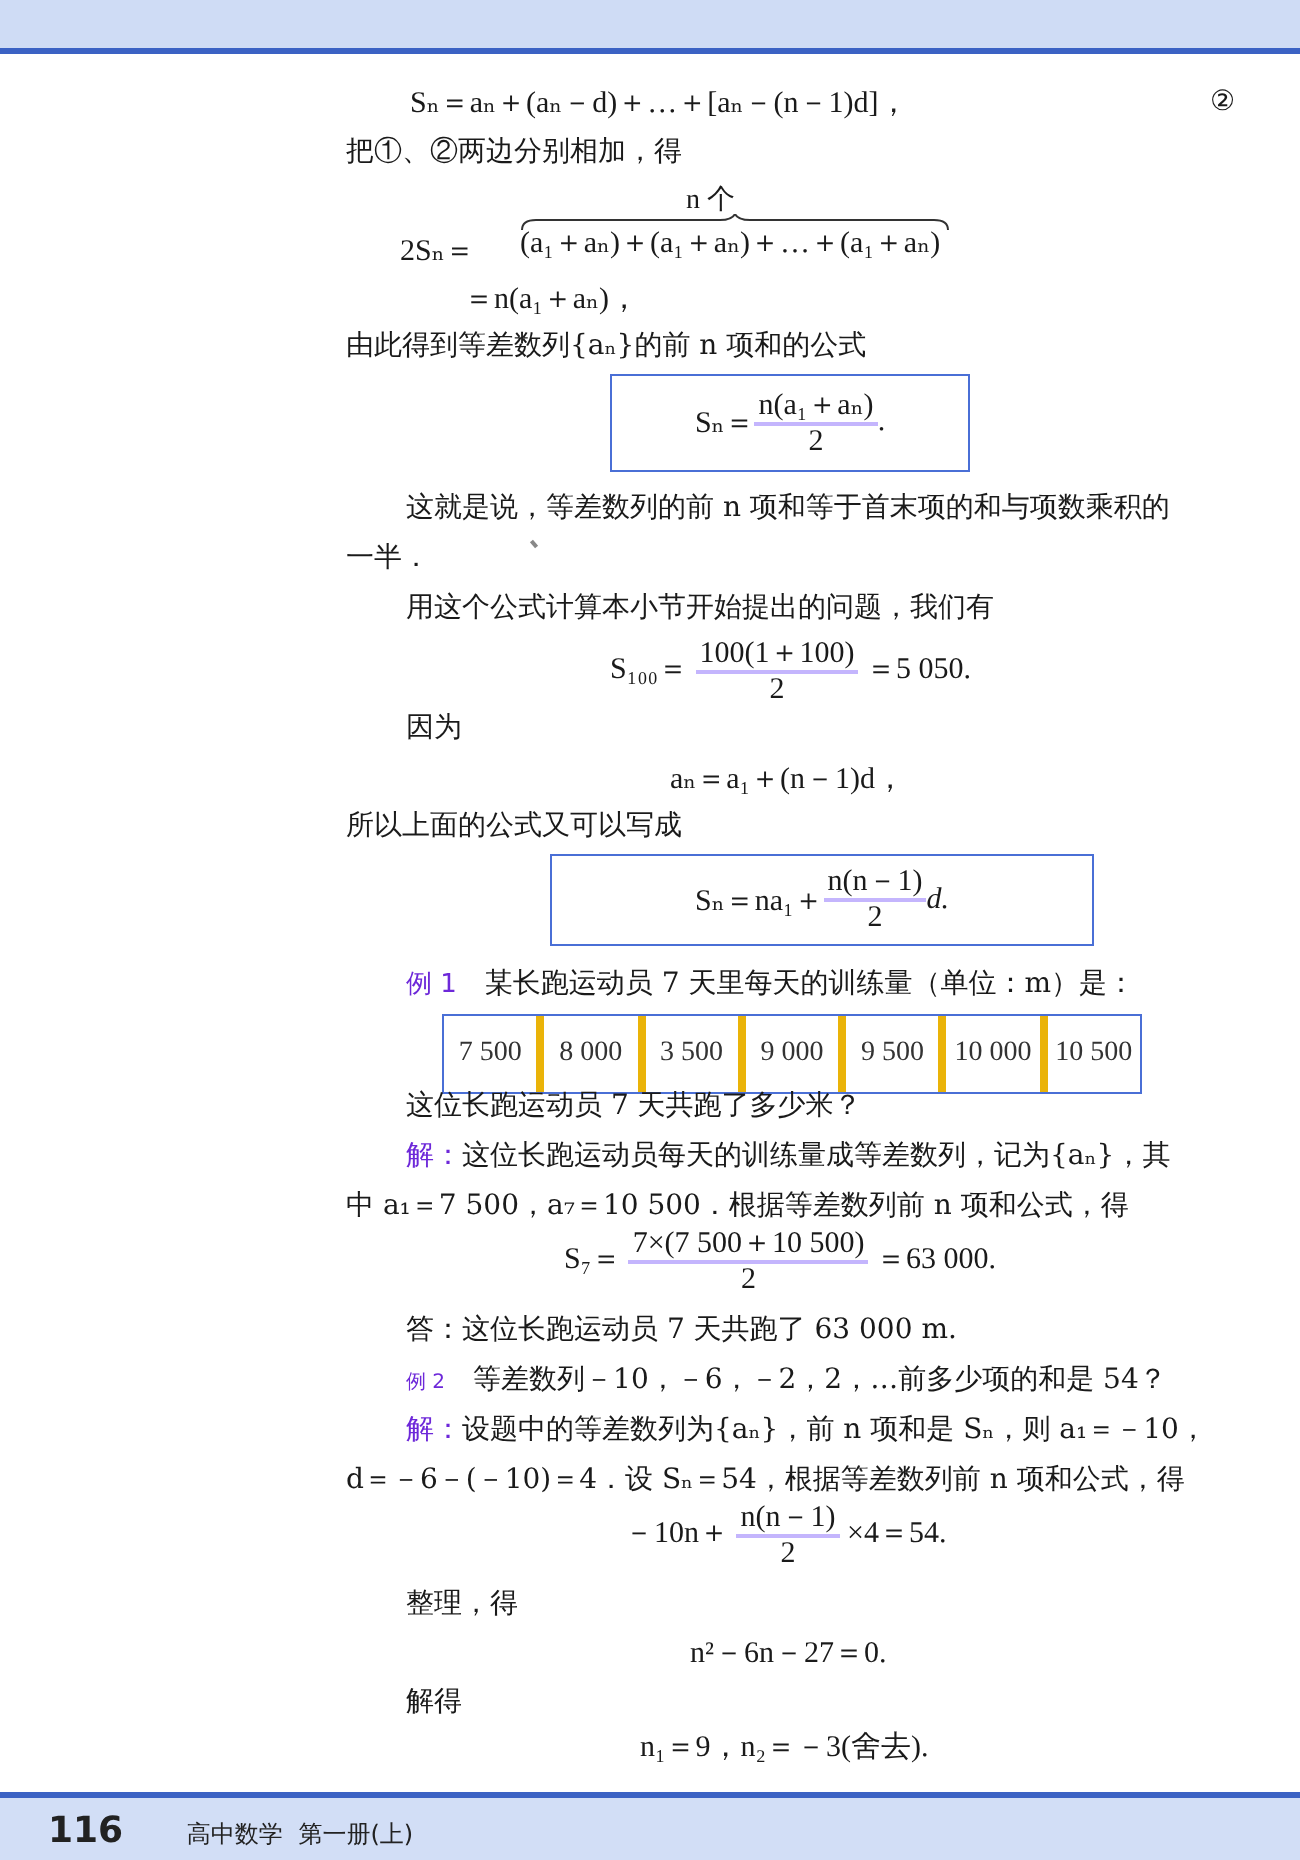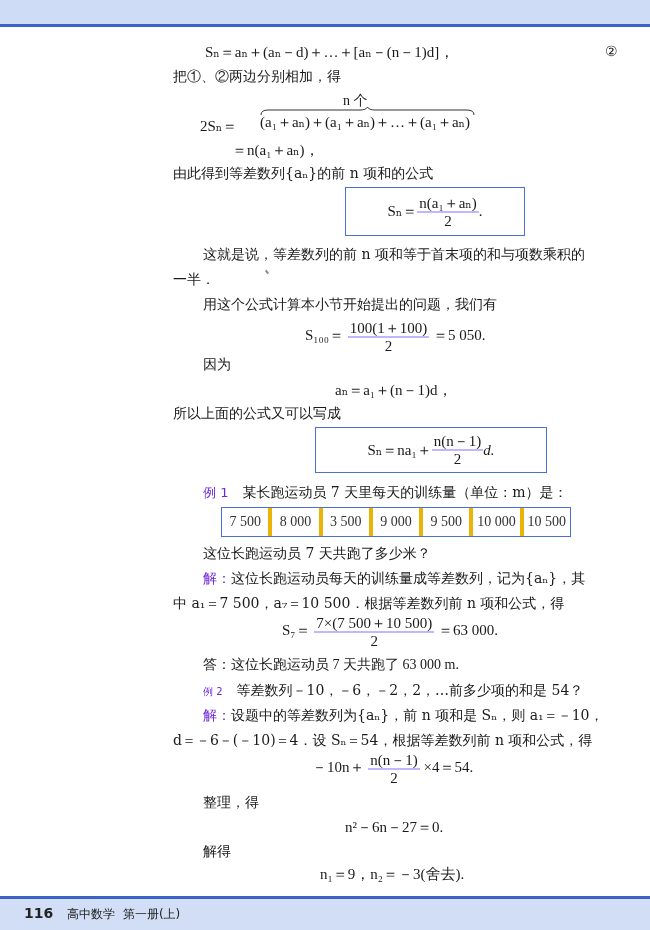--- a/index.html
+++ b/index.html
@@ -24,37 +24,37 @@
   .band-bottom {
     position: absolute; left: 0; top: 899px; width: 650px; height: 31px;
     background: #d2def6;
   }
   .footer-text {
     position: absolute; left: 24px; top: 905px;
     font-family: "DejaVu Sans", "Liberation Sans", sans-serif;
     font-size: 12px; color: #222;
     white-space: nowrap;
   }
-  .footer-text .pn { font-weight: bold; font-size: 14px; margin-right: 10px; }
+  .footer-text .pn { font-weight: bold; font-size: 18px; margin-right: 28px; }
   .footer-text .bk { margin-right: 4px; }
 
   .line {
     position: absolute; font-size: 14px; line-height: 18px; white-space: nowrap;
   }
   .math { font-family: "Liberation Serif", "DejaVu Serif", serif; font-size: 15px; }
   .frac { display: inline-block; vertical-align: middle; text-align: center; }
   .frac .num { display: block; border-bottom: 2px solid #c4b5fd; padding: 0 2px; line-height: 16px; }
   .frac .den { display: block; line-height: 16px; }
   .blue { color: #6d28d9; }
   .box {
     position: absolute; border: 1.5px solid #4a6fd6; box-sizing: border-box;
-    display: flex; align-items: center; justify-content: center; margin-left: 40px;
+    display: flex; align-items: center; justify-content: center;
   }
   .tbl {
-    position: absolute; left: 221px; top: 507px; width: 350px; height: 30px;
+    position: absolute; left: 221px; top: 507px; width: 350px; height: 40px;
     border: 1.5px solid #4a6fd6; box-sizing: border-box; display: flex;
   }
   .tbl .cell {
     flex: 1 1 0; border-left: 4px solid #eab308; display: flex;
     align-items: center; justify-content: center;
     font-family: "Liberation Serif", serif; font-size: 14px; color: #333;
   }
   .tbl .cell:first-child { border-left: none; }
   .brace {
     position: absolute; left: 260px; top: 107px; width: 215px; height: 8px;
@@ -106,21 +106,21 @@
     <span class="num">100(1＋100)</span>
     <span class="den">2</span>
   </span>
   <span>＝5 050.</span>
 </div>
 
 <div class="line" style="left:203px;top:355px;">因为</div>
 <div class="line math" style="left:335px;top:381px;">aₙ＝a₁＋(n－1)d，</div>
 <div class="line" style="left:173px;top:404px;">所以上面的公式又可以写成</div>
 
-<div class="box" style="left:275px;top:427px;width:232px;height:46px;">
+<div class="box" style="left:275px;top:427px;width:272px;height:46px;">
   <span class="math">Sₙ＝na₁＋</span>
   <span class="frac math">
     <span class="num">n(n－1)</span>
     <span class="den">2</span>
   </span>
   <span class="math" style="font-style:italic;">d.</span>
 </div>
 
 <div class="line" style="left:203px;top:483px;">
   <span class="blue" style="margin-right:14px;font-family:'DejaVu Sans',sans-serif;font-size:13px;">例 1</span><span>某长跑运动员 7 天里每天的训练量（单位：m）是：</span>
@@ -145,21 +145,21 @@
 
 <div class="line math" style="left:282px;top:613px;line-height:34px;">
   <span>S₇＝</span>
   <span class="frac">
     <span class="num">7×(7 500＋10 500)</span>
     <span class="den">2</span>
   </span>
   <span>＝63 000.</span>
 </div>
 
-<div class="line" style="left:203px;top:656px;font-family:Liberation Serif, serif;">答：这位长跑运动员 7 天共跑了 63 000 m.</div>
+<div class="line" style="left:203px;top:656px;">答：这位长跑运动员 7 天共跑了 63 000 m.</div>
 
 <div class="line" style="left:203px;top:681px;">
   <span class="blue" style="margin-right:14px;font-family:'DejaVu Sans',sans-serif;font-size:10px;">例 2</span><span>等差数列－10，－6，－2，2，…前多少项的和是 54？</span>
 </div>
 <div class="line" style="left:203px;top:706px;">
   <span class="blue">解：</span><span>设题中的等差数列为{aₙ}，前 n 项和是 Sₙ，则 a₁＝－10，</span>
 </div>
 <div class="line" style="left:173px;top:731px;">d＝－6－(－10)＝4．设 Sₙ＝54，根据等差数列前 n 项和公式，得</div>
 
 <div class="line math" style="left:312px;top:750px;line-height:34px;">

